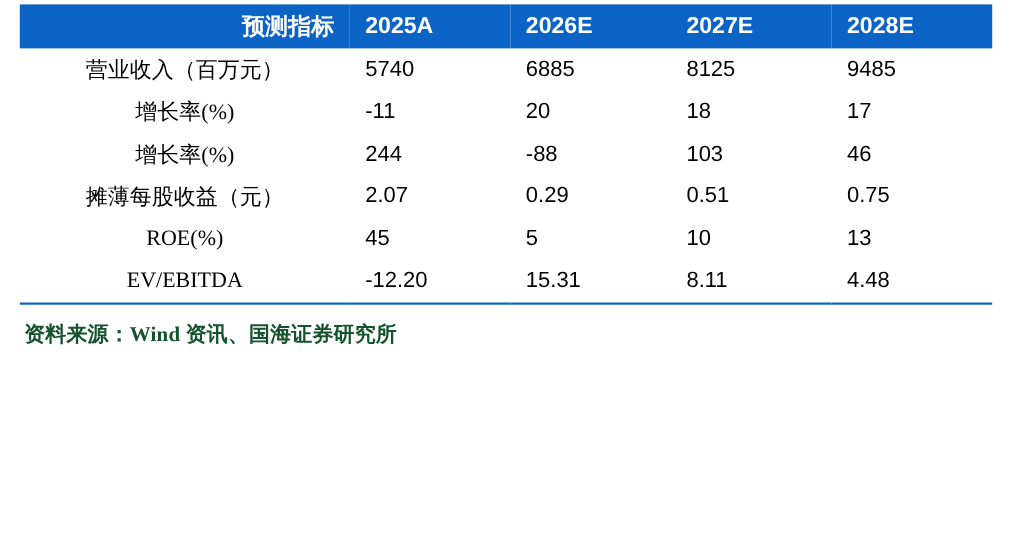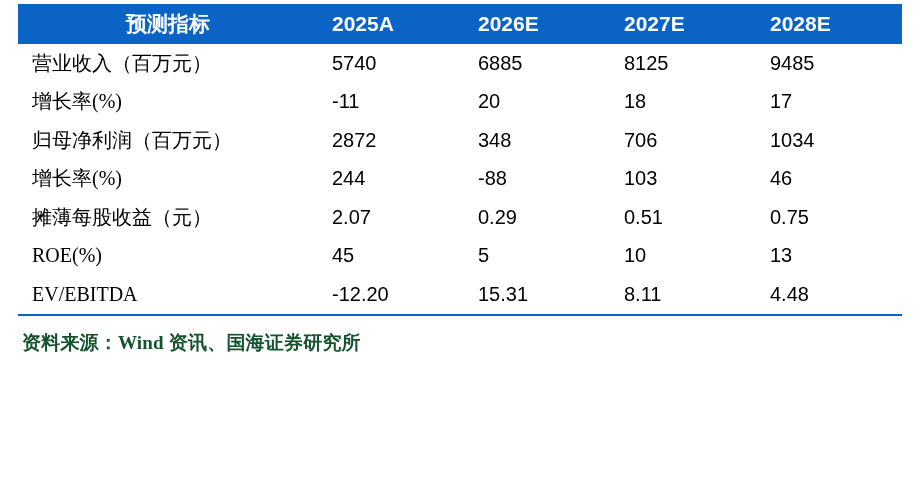--- a/index.html
+++ b/index.html
@@ -35,38 +35,38 @@
   thead th {
     color: #ffffff;
     font-size: 21px;
     font-weight: bold;
     height: 40px;
     padding: 0 14px;
     border: none;
     font-family: "Liberation Sans", "DejaVu Sans", sans-serif;
   }
   thead th.label {
-    text-align: center;
+    text-align: right;
     font-family: Liberation Serif, serif;
   }
   thead th.val {
     text-align: left;
     margin-top: 45px;
   }
 
   tbody td {
     font-size: 20px;
     color: #000000;
     height: 38.5px;
     padding: 0 14px;
     border: none;
     white-space: nowrap;
   }
   tbody td.label {
-    text-align: left;
+    text-align: center;
   }
   tbody td.val {
     text-align: left;
     font-family: "Liberation Sans", "DejaVu Sans", sans-serif;
   }
   tbody tr.last td {
     border-bottom: 2px solid #0b63c5;
   }
 
   .source {
@@ -109,27 +109,20 @@
         <td class="val">9485</td>
       </tr>
       <tr>
         <td class="label">增长率(%)</td>
         <td class="val">-11</td>
         <td class="val">20</td>
         <td class="val">18</td>
         <td class="val">17</td>
       </tr>
       <tr>
-        <td class="label">归母净利润（百万元）</td>
-        <td class="val">2872</td>
-        <td class="val">348</td>
-        <td class="val">706</td>
-        <td class="val">1034</td>
-      </tr>
-      <tr>
         <td class="label">增长率(%)</td>
         <td class="val">244</td>
         <td class="val">-88</td>
         <td class="val">103</td>
         <td class="val">46</td>
       </tr>
       <tr>
         <td class="label">摊薄每股收益（元）</td>
         <td class="val">2.07</td>
         <td class="val">0.29</td>

